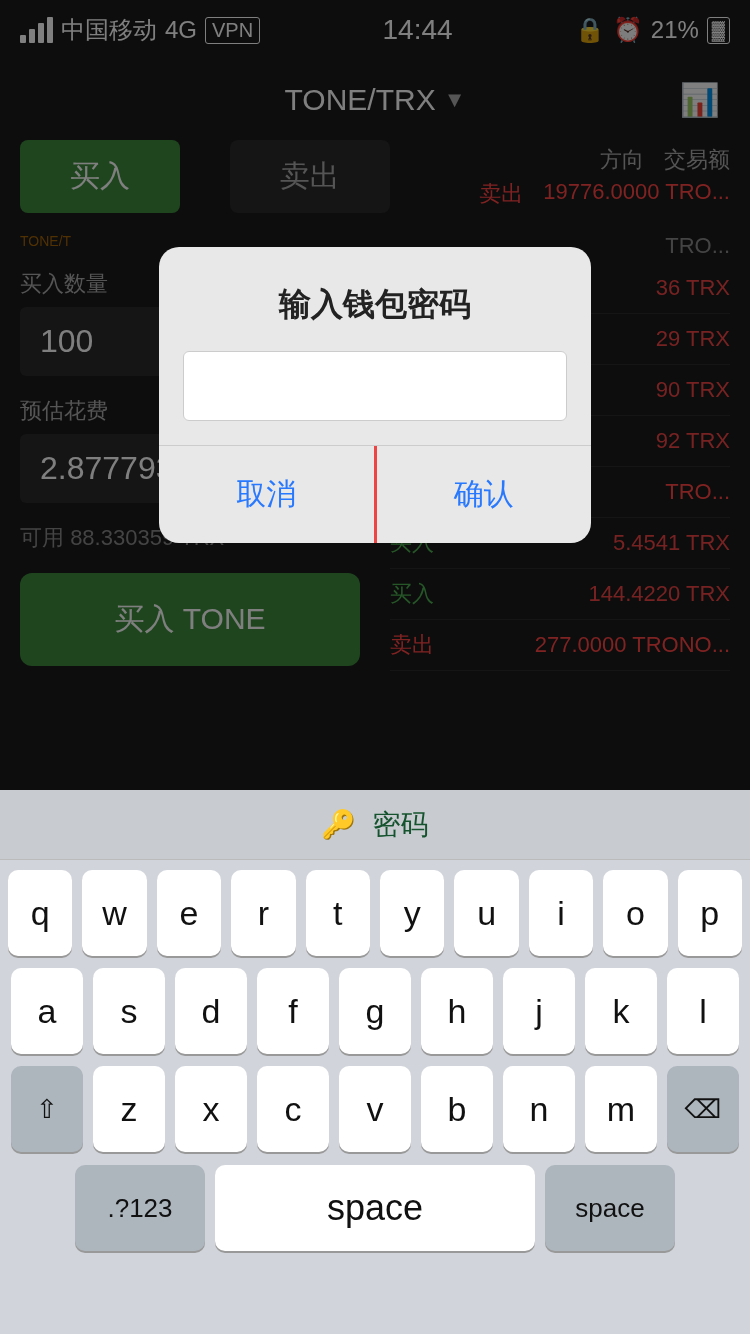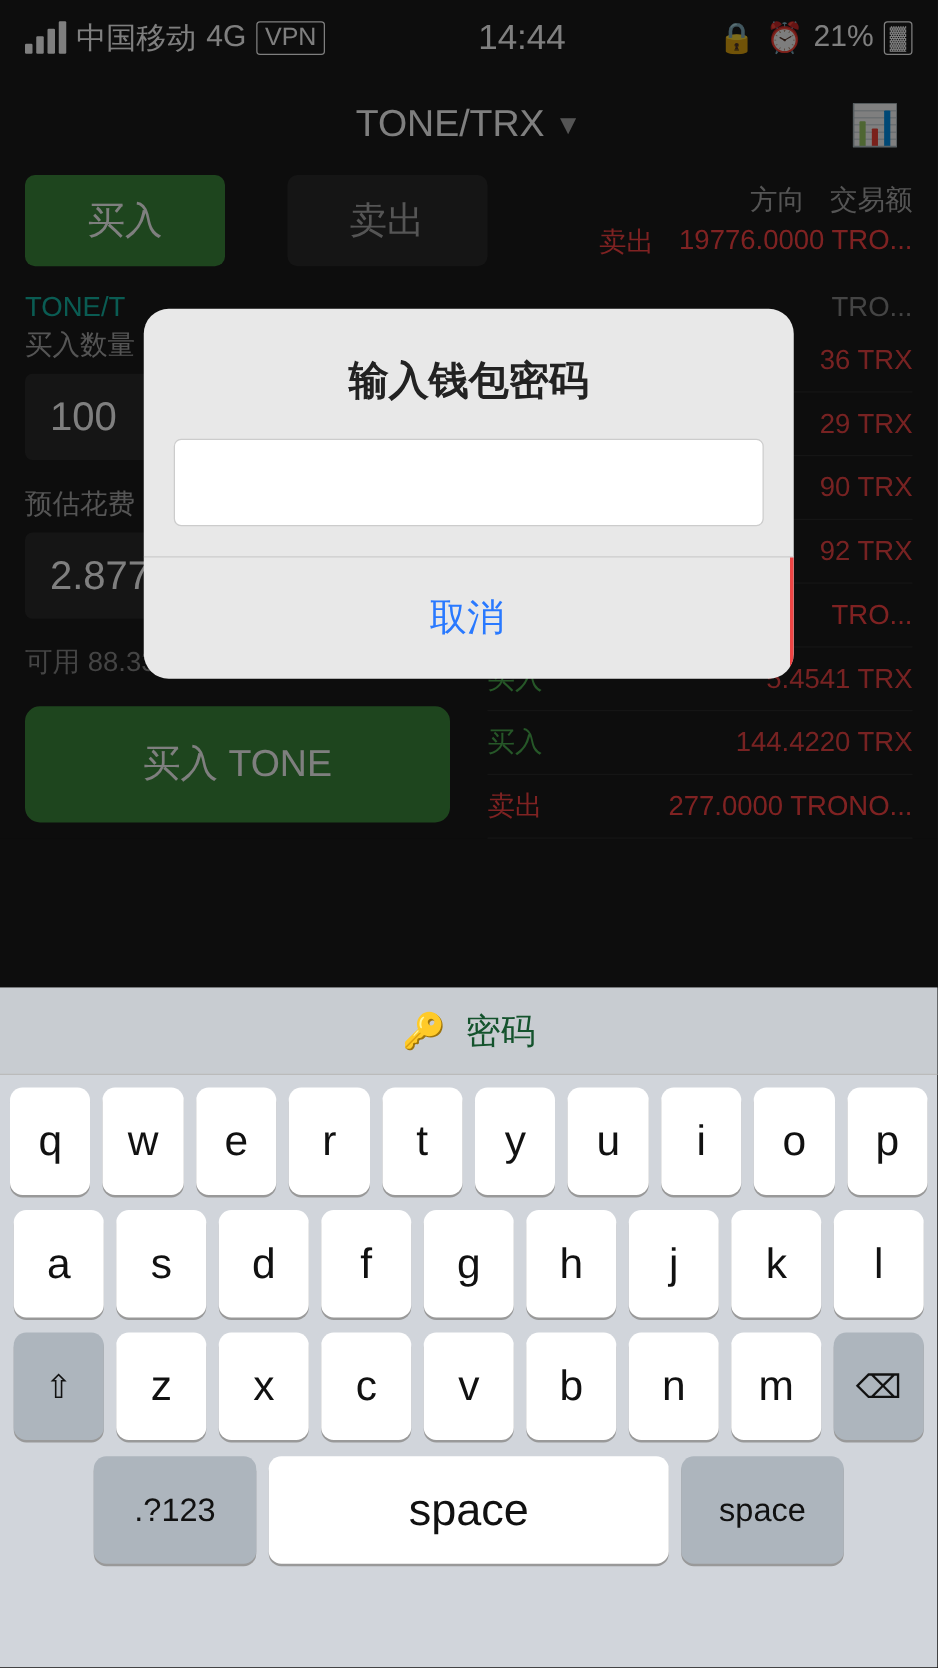--- a/index.html
+++ b/index.html
@@ -158,21 +158,21 @@
       height: 790px;
       background: rgba(0,0,0,0.5);
       display: flex;
       align-items: center;
       justify-content: center;
       z-index: 100;
     }
     .modal {
       background: #e8e8e8;
       border-radius: 20px;
-      width: 520px;
+      width: 432px;
       overflow: hidden;
     }
     .modal-title {
       text-align: center;
       padding: 36px 20px 24px;
       font-size: 32px;
       font-weight: 600;
       color: #222;
     }
     .modal-input-wrap {
@@ -279,23 +279,23 @@
     }
     .bottom-row {
       display: flex;
       justify-content: center;
       gap: 10px;
       padding: 1px 8px;
     }
 
     
     .pair-label {
-      color: #14b8a6;
-      font-size: 22px;
-      margin-bottom: 2px;
+      color: #a16207;
+      font-size: 14px;
+      margin-bottom: 20px;
     }
     .col-header-row {
       display: flex;
       justify-content: space-between;
       margin-bottom: 4px;
     }
     .col-header { color: #888; font-size: 22px; }
   </style>
 </head>
 <body>
@@ -415,20 +415,21 @@
 </div>
 
 <div class="modal-overlay">
   <div class="modal">
     <div class="modal-title">输入钱包密码</div>
     <div class="modal-input-wrap">
       <input class="modal-input" type="password" style="">
     </div>
     <div class="modal-buttons">
       <button class="modal-btn-cancel">取消</button>
+      <button class="modal-btn-confirm">确认</button>
     </div>
   </div>
 </div>
 
 <div class="keyboard-area">
 
   <div class="keyboard-password-row">
     <span class="key-icon">🔑</span>
     <span class="keyboard-password-label">密码</span>
   </div>

